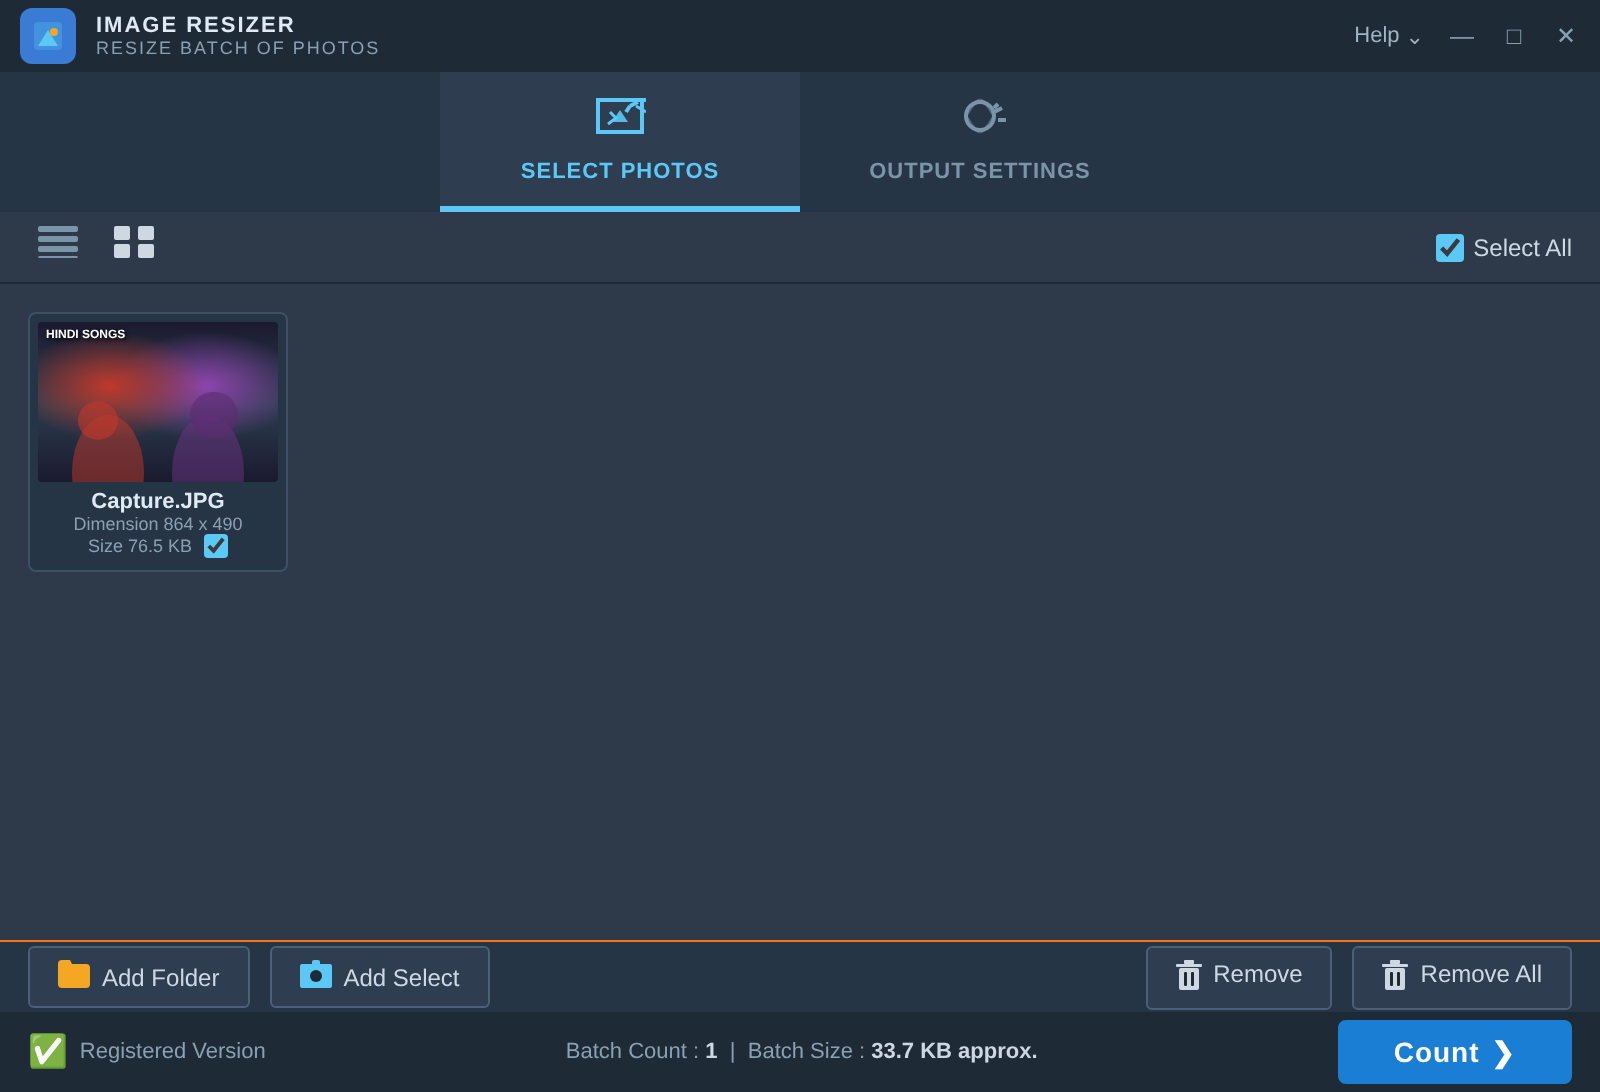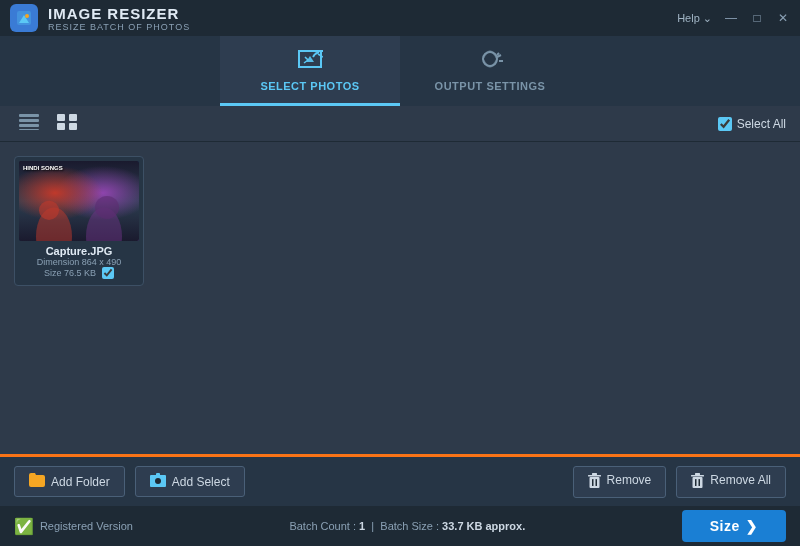--- a/index.html
+++ b/index.html
@@ -36,21 +36,21 @@
       align-items: center;
       justify-content: center;
       font-size: 16px;
       color: white;
     }
     #title-text {
       display: flex;
       flex-direction: column;
     }
     #app-title {
-      font-size: 15px;
+      font-size: 11px;
       font-weight: bold;
       color: #e0eaf4;
       letter-spacing: 1px;
     }
     #app-subtitle {
       font-size: 9px;
       color: #8aa0b4;
       letter-spacing: 1px;
     }
     #title-bar-right {
@@ -237,27 +237,27 @@
       height: 12px;
       accent-color: #5bc8f5;
     }
 
     
     #bottom-toolbar {
       position: absolute;
       bottom: 40px;
       left: 0;
       right: 0;
-      height: 52px;
+      height: 36px;
       background: #263545;
       display: flex;
       align-items: center;
       justify-content: space-between;
       padding: 0 14px;
-      border-top: 3px solid #f97316;
+      border-top: 1px solid #f97316;
     }
     #bottom-left {
       display: flex;
       gap: 10px;
     }
     .action-btn {
       display: flex;
       align-items: center;
       gap: 6px;
       padding: 6px 14px;
@@ -503,16 +503,16 @@
     <span>Registered Version</span>
   </div>
   <div id="batch-info">
     <span>Batch Count :</span>
     <strong>1</strong>
     &nbsp;<span>|</span>&nbsp;
     <span>Batch Size :</span>
     <strong>33.7 KB approx.</strong>
   </div>
   <button id="next-btn">
-    <span>Size</span>
+    <span>Count</span>
     <span>❯</span>
   </button>
 </div>
 
 </body></html>

